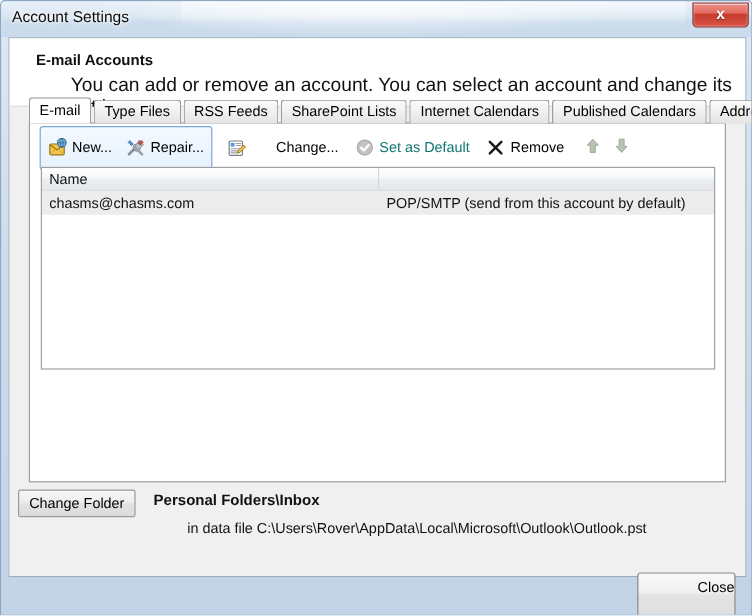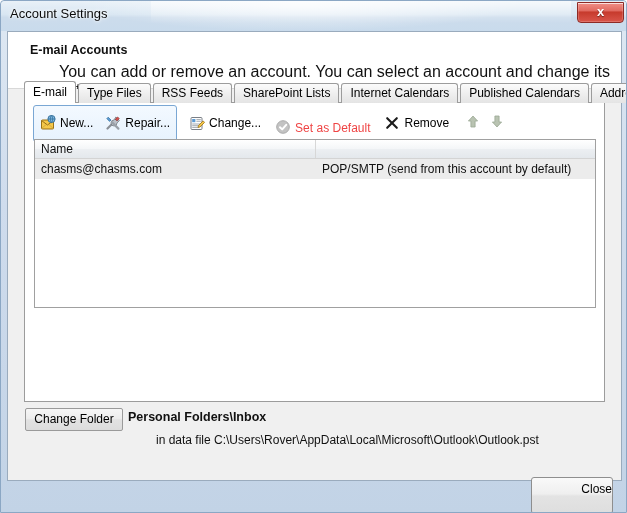--- a/index.html
+++ b/index.html
@@ -188,21 +188,21 @@
     display: flex;
     align-items: center;
     height: 24px;
     padding: 0 6px;
     font-size: 12px;
     color: #000000;
     white-space: nowrap;
     cursor: default;
     box-sizing: border-box;
   }
-  .tb-item.disabled { color: #ef4444; align-items: flex-end; }
+  .tb-item.disabled { color: #0f766e; }
   .tb-label { margin-left: 4px; }
   .tb-group-highlight {
     display: flex;
     align-items: center;
     height: 37px;
     border: 1px solid #7aa7d4;
     border-radius: 3px;
     background: linear-gradient(to bottom, #f3f9ff 0%, #e7f2fd 100%);
     box-sizing: border-box;
   }
@@ -272,21 +272,21 @@
   #delivery-note {
     position: absolute;
     left: 17px;
     top: 316px;
     font-size: 12px;
     color: #111111;
     white-space: nowrap;
   }
   #change-folder-btn {
     position: absolute;
-    left: 17px;
+    left: 7px;
     top: 376px;
     width: 98px;
     height: 23px;
     font-family: "Liberation Sans", sans-serif;
     font-size: 12px;
     color: #000000;
     text-align: center;
     line-height: 21px;
     background: linear-gradient(to bottom, #f6f6f6 0%, #ededed 45%, #e2e2e2 52%, #dcdcdc 100%);
     border: 1px solid #9a9a9a;
@@ -411,21 +411,21 @@
                 <path d="M9 5 a3 3 0 1 0 3 3 l2.4 -2.4 -1.2 -1.2 -1.2 1.2 -1.2 -1.2 1.2 -1.2 -1.2 -1.2 z" fill="#b9bec6" stroke="#6c7179" stroke-width="0.7"></path>
                 <path d="M13.4 13.6 L7 7.2" stroke="#9aa0a8" stroke-width="2.2" stroke-linecap="round"></path>
                 <path d="M3.2 2.2 l2.8 2.8 -1.4 1.4 -2.8 -2.8 z" fill="#5b9bd5" stroke="#2f6c96" stroke-width="0.7"></path>
                 <path d="M12.6 2.0 l1.6 1.6 -2.2 2.2 -1.6 -1.6 z" fill="#d9534f" stroke="#8d2a25" stroke-width="0.7"></path>
               </svg>
             </span>
             <span class="tb-label">Repair...</span>
           </div>
         </div>
 
-        <div class="tb-item" style="margin-left:6px;">
+        <div class="tb-item" style="margin-left:6px;gap:21px;">
           <span class="tb-icon">
             <svg width="16" height="16" viewBox="0 0 16 16">
               <rect x="2" y="2.5" width="11" height="12" rx="1" fill="#ffffff" stroke="#7a7f86" stroke-width="1"></rect>
               <rect x="3.2" y="4" width="3.2" height="3.2" fill="#5b9bd5"></rect>
               <path d="M7.4 4.6h4.4 M7.4 6.3h4.4 M3.2 9h8.6 M3.2 10.7h8.6 M3.2 12.4h6" stroke="#9aa0a8" stroke-width="0.9" fill="none"></path>
               <path d="M9.5 10.5 l4.6 -4.6 1.5 1.5 -4.6 4.6 -2 0.5 z" fill="#f5c84a" stroke="#9a7118" stroke-width="0.8"></path>
             </svg>
           </span>
           <span class="tb-label">Change...</span>
         </div>

